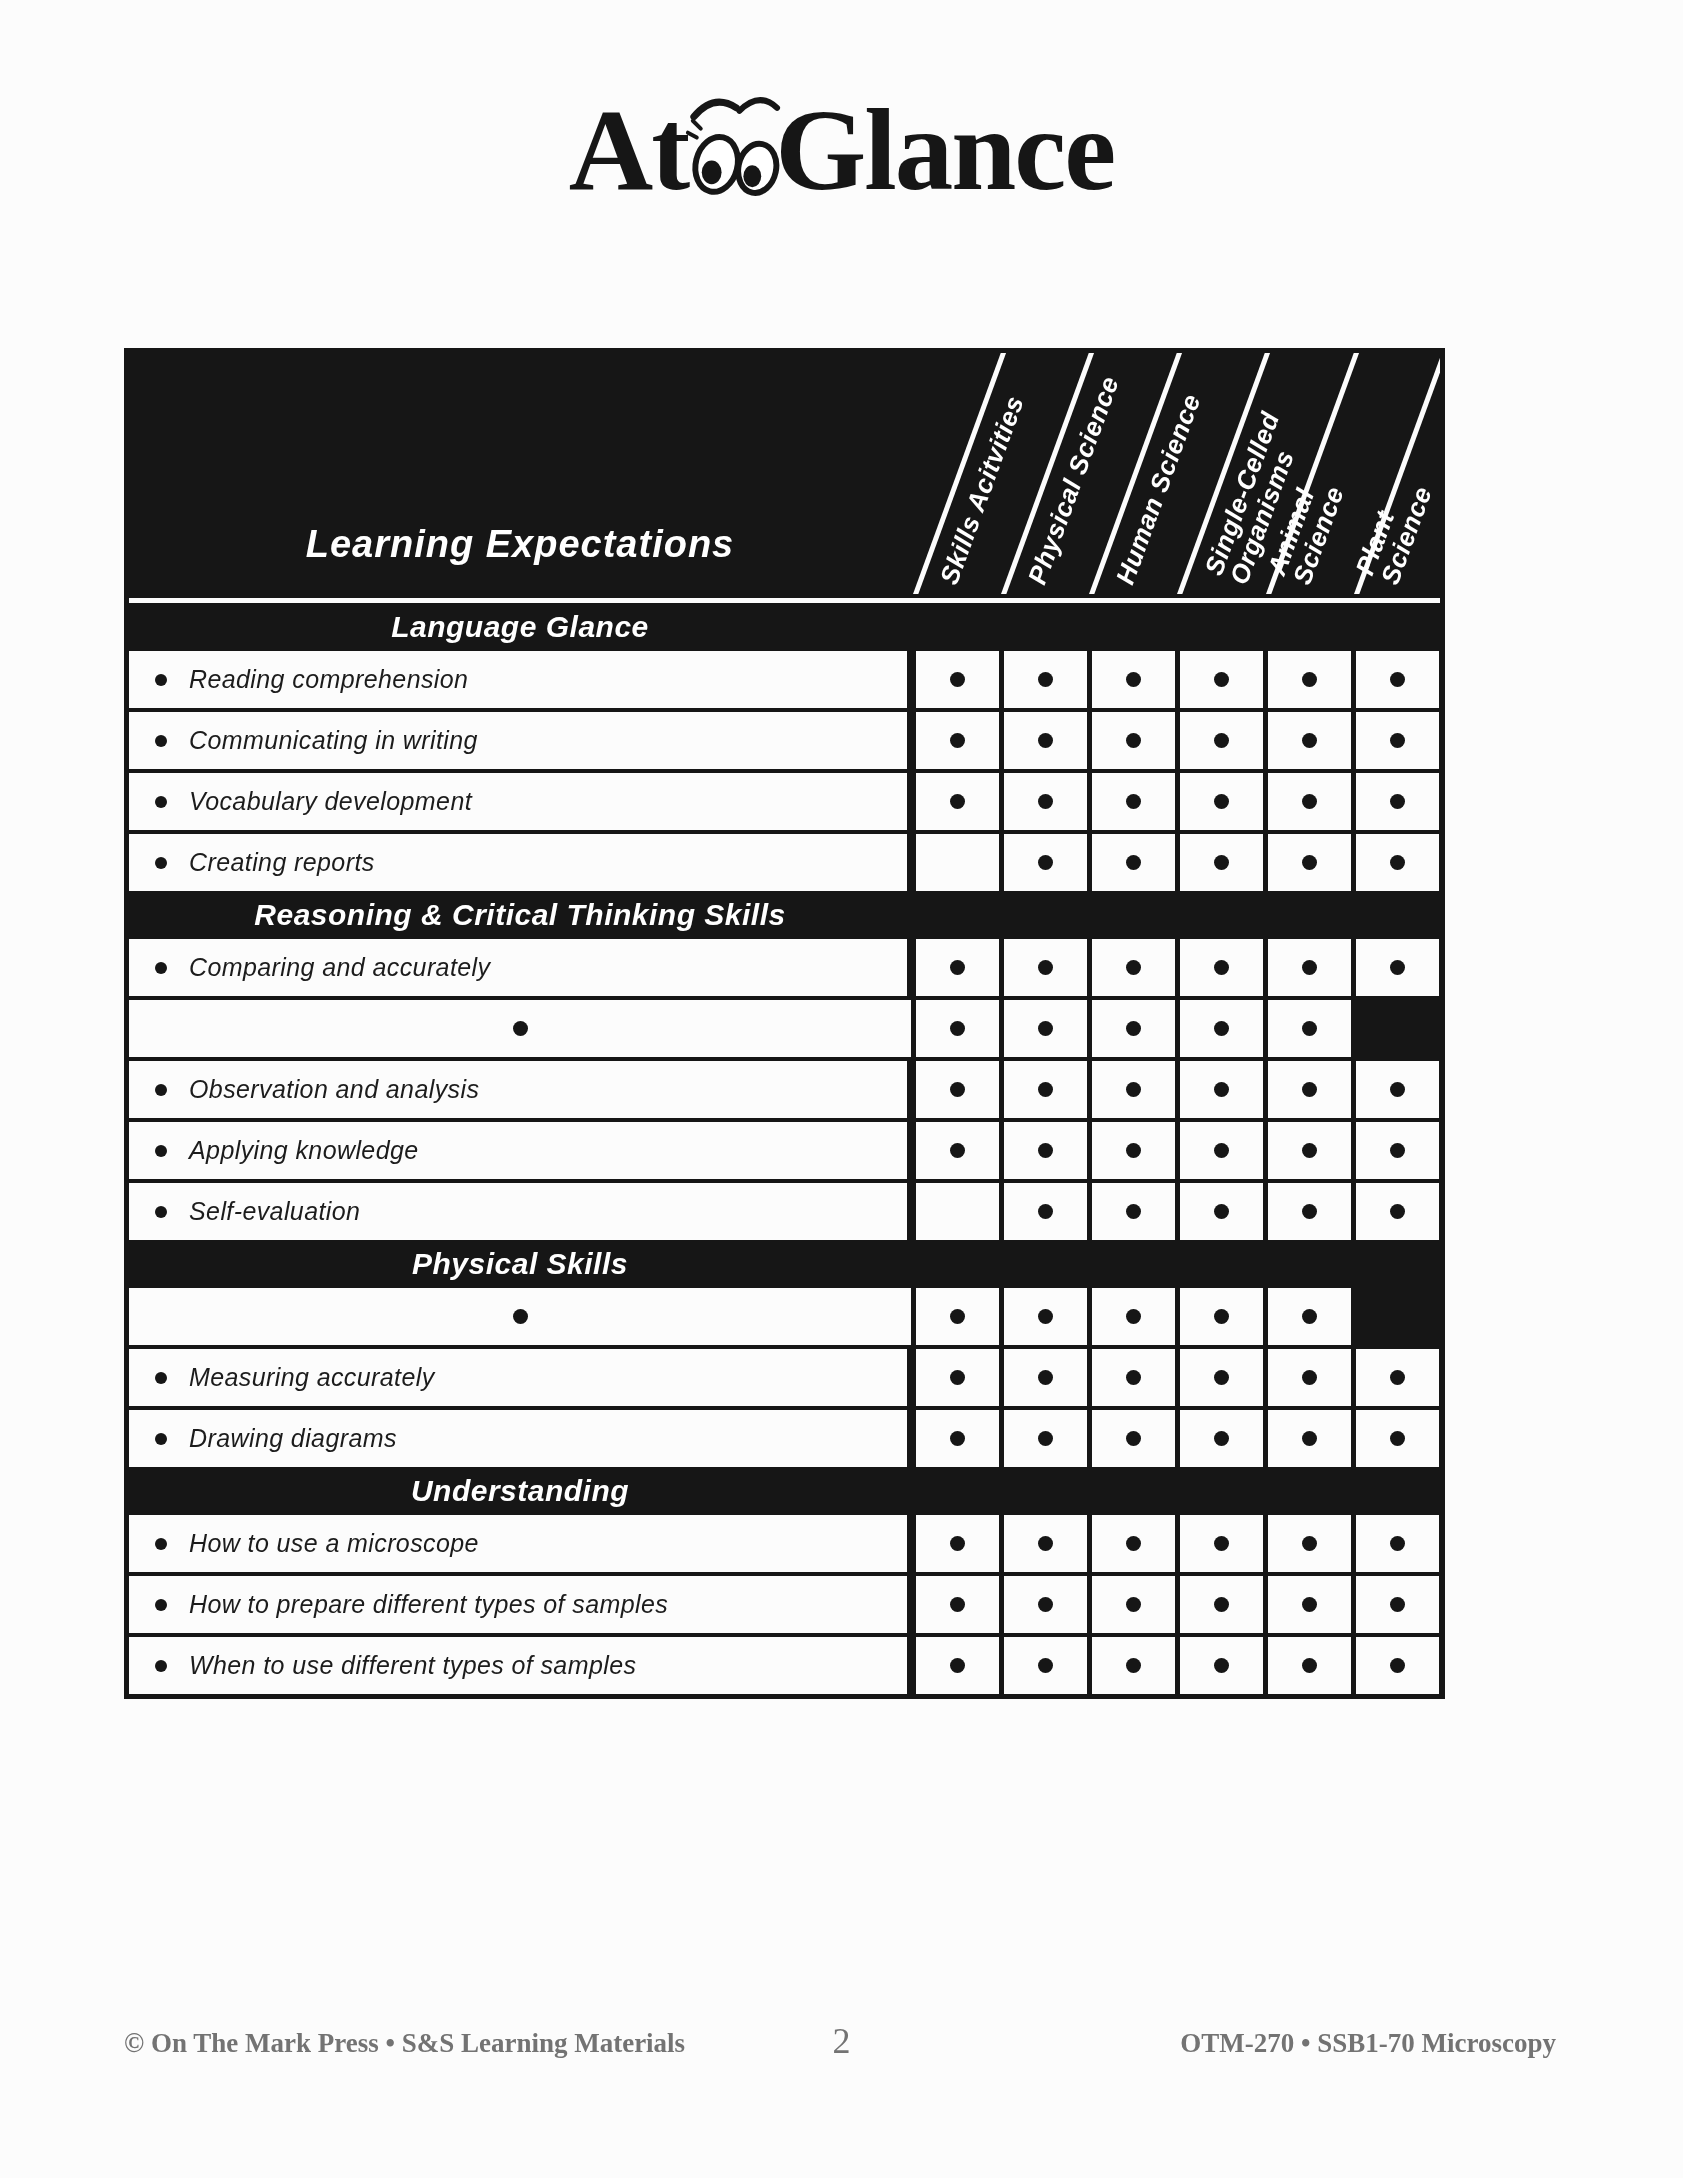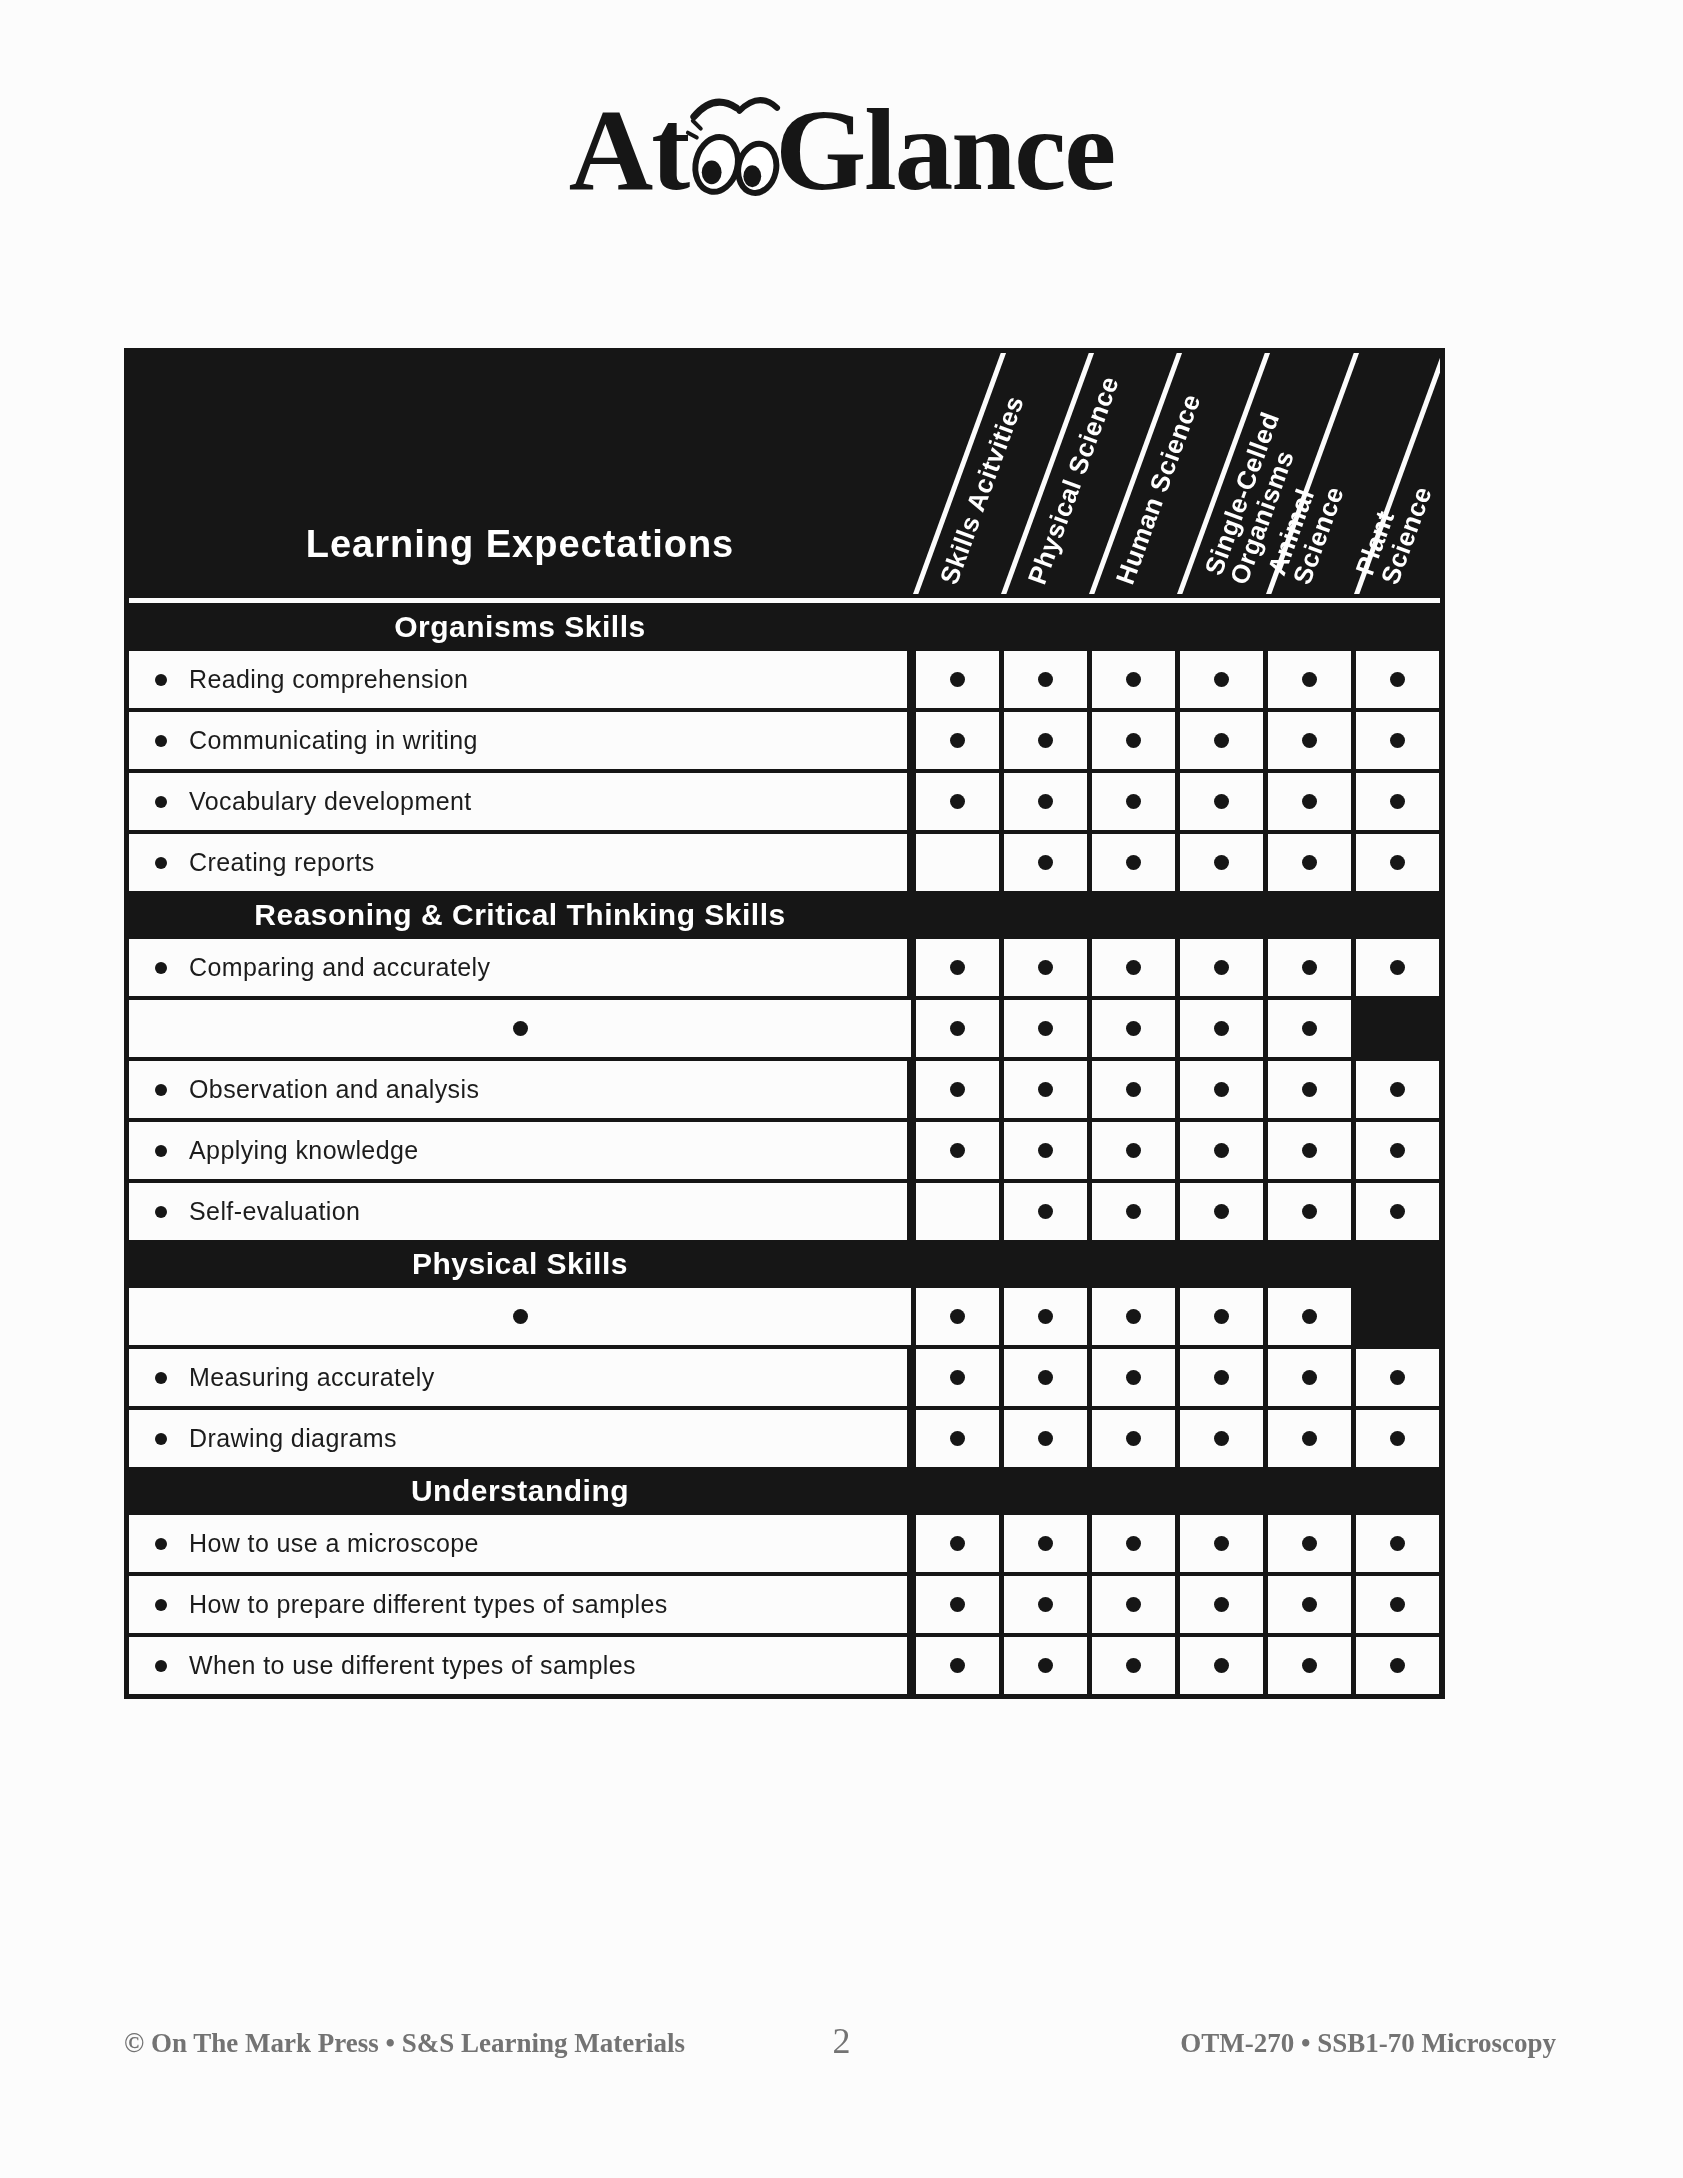--- a/index.html
+++ b/index.html
@@ -18,21 +18,21 @@
   .title-word{
     font-family:"Liberation Serif", serif; font-weight:bold;
     font-size:117px; line-height:1; letter-spacing:-2px;
   }
   .title-eyes{ margin:0 -10px -4px -14px; }
 
   
   .table{
     position:absolute; left:124px; top:348px; width:1321px;
     box-sizing:border-box; border:5px solid var(--ink); background:var(--ink);
-    display:flex; flex-direction:column; row-gap:4px;
+    display:flex; flex-direction:column; row-gap:4px;font-style:italic;
   }
   .thead{
     position:relative; height:241px; background:var(--ink); overflow:hidden;
   }
   .corner{
     position:absolute; left:0; bottom:28px; width:782px; text-align:center;
     color:#fff; font-weight:bold; font-size:38px; letter-spacing:1px;
   }
   .diag-line{
     position:absolute; bottom:-6px; width:5px; height:272px;
@@ -109,21 +109,21 @@
         <div class="col-label" style="left: 920px;">Physical Science</div>
         <div class="col-label" style="left: 1008px;">Human Science</div>
         <div class="col-label" style="left: 1122px;">Single-Celled
 Organisms</div>
         <div class="col-label" style="left: 1185px;">Animal Science</div>
         <div class="col-label" style="left: 1273px;">Plant Science</div>
       </div>
     <div class="hairline"></div>
     <div class="tbody">
         <div class="section-bar">
-          <div class="bar-label">Organisms Skills</div>
+          <div class="bar-label">Language Glance</div>
         </div>
         <div class="data-row">
           <div class="label-cell">
             <span class="bullet"></span>
             <span class="row-text">Reading comprehension</span>
           </div>
           <div class="mark-cell">
             <span class="dot"></span>
           </div>
           <div class="mark-cell">

